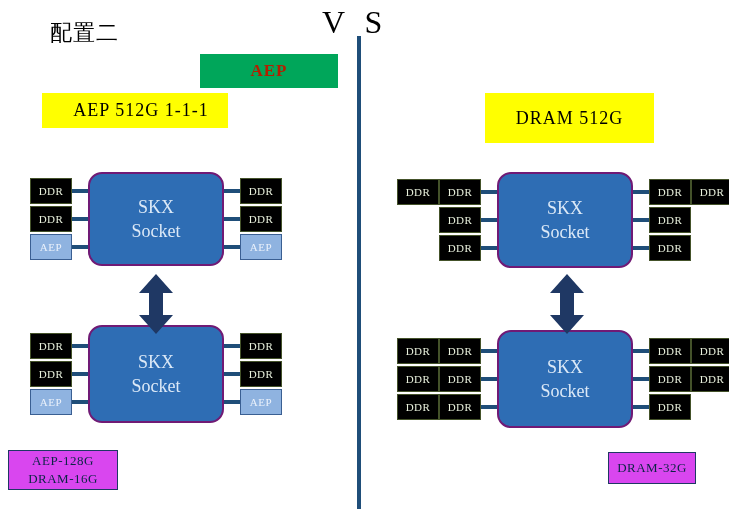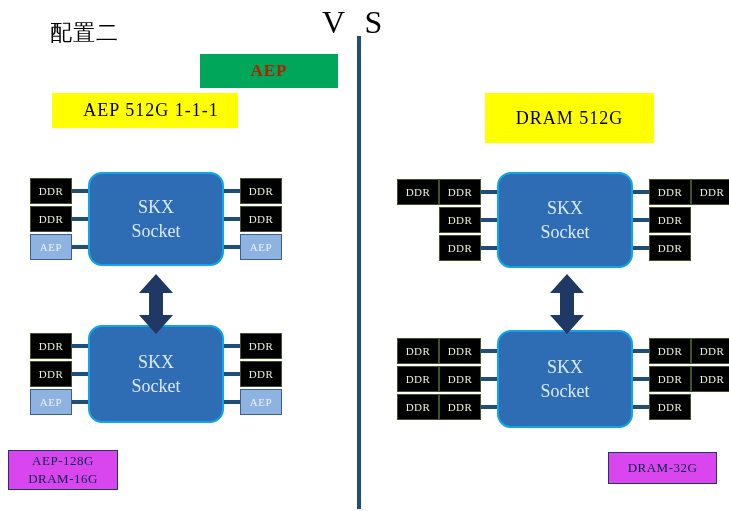--- a/index.html
+++ b/index.html
@@ -23,21 +23,21 @@
              justify-content:center;color:#B22000;font-size:17px;font-weight:bold;
              font-family:"Liberation Serif",serif;letter-spacing:1px;}
   .yellow-box{background:#FFFF00;display:flex;align-items:center;justify-content:center;
               color:#000;font-size:18px;font-family:"Liberation Serif",serif;
               letter-spacing:1px;white-space:nowrap;}
   .legend-box{background:#d946ef;border:1px solid #1F3864;display:flex;flex-direction:column;
               align-items:center;justify-content:center;color:#0B2545;font-size:13px;
               font-family:"Liberation Serif",serif;letter-spacing:.5px;line-height:1.35;}
 
   
-  .socket{background:#2E6DB4;border:2px solid #0ea5e9;border-radius:14px;
+  .socket{background:#2E6DB4;border:2px solid #701a75;border-radius:14px;
           display:flex;flex-direction:column;align-items:center;justify-content:center;
           color:#DCE9F7;font-size:18px;line-height:1.35;
           font-family:"Liberation Serif",serif;}
 
   
   .chip{border:1px solid #44522A;display:flex;align-items:center;justify-content:center;
         font-size:11px;font-family:"Liberation Serif",serif;letter-spacing:.5px;}
   .chip.ddr{background:#000000;color:#E8F0DC;}
   .chip.aep{background:#8FB3E0;color:#EAF1FB;border-color:#3A5F92;}
 
@@ -53,31 +53,31 @@
 <div id="stage">
 
   <div class="abs vs-text">V S</div>
 
   <div class="abs title-cn">配置二</div>
 
   <div class="abs divider"></div>
 
   <div class="abs green-box" style="left:200px;top:54px;width:138px;height:34px;">AEP</div>
 
-  <div class="abs yellow-box" style="left:52px;top:93px;width:186px;height:35px;padding-left:12px;">AEP 512G 1-1-1</div>
+  <div class="abs yellow-box" style="left:42px;top:93px;width:186px;height:35px;padding-left:12px;">AEP 512G 1-1-1</div>
 
 
   <div class="abs yellow-box" style="left:485px;top:93px;width:169px;height:50px;">DRAM 512G</div>
 
   <div class="abs legend-box" style="left:8px;top:450px;width:110px;height:40px;">
     <div>AEP-128G</div>
     <div>DRAM-16G</div>
   </div>
 
-  <div class="abs legend-box" style="left:608px;top:452px;width:109px;height:32px;">
+  <div class="abs legend-box" style="left:608px;top:452px;width:88px;height:32px;">
     <div>DRAM-32G</div>
   </div>
 
   <div id="diagram-layer">
       <div class="abs socket" style="left:88px;top:172px;width:136px;height:94px;">
         <div class="" style="">SKX</div>
         <div class="" style="">Socket</div>
       </div>
       <div class="abs chip ddr" style="left:30px;top:178px;width:42px;height:26px;">DDR</div>
       <div class="abs wire" style="left:72px;top:189px;width:16px;"></div>

